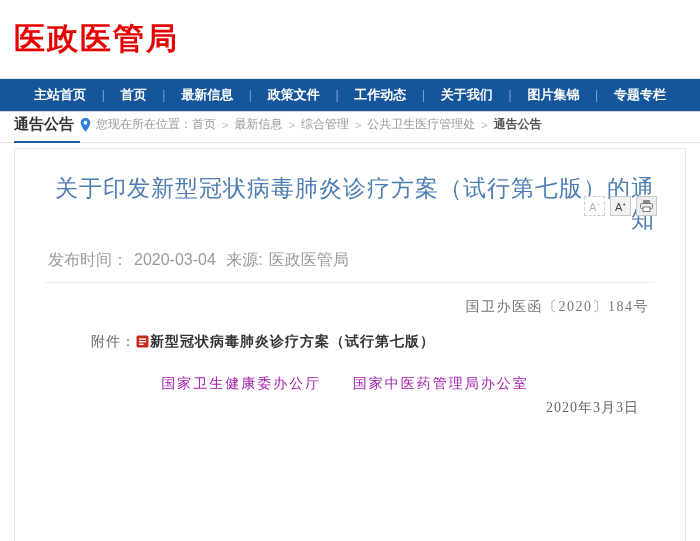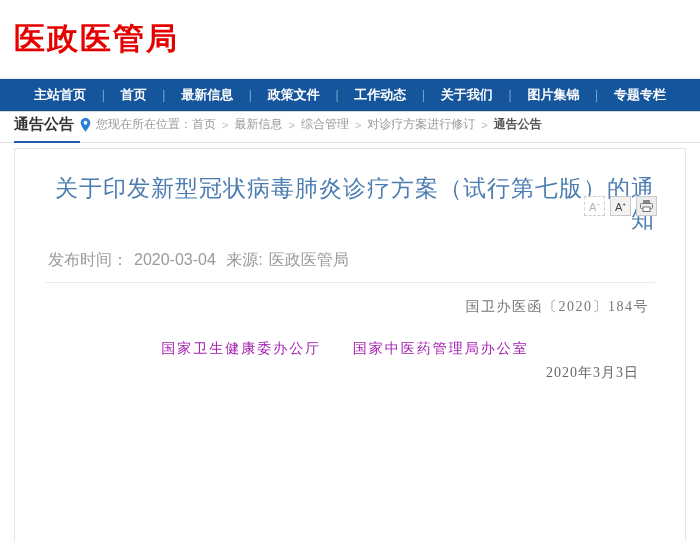--- a/index.html
+++ b/index.html
@@ -96,21 +96,21 @@
     <svg class="pin-icon" viewBox="0 0 12 16">
       <path d="M6 0C2.9 0 .5 2.4.5 5.4c0 3.9 5.5 10.2 5.5 10.2s5.5-6.3 5.5-10.2C11.5 2.4 9.1 0 6 0zm0 7.6a2.2 2.2 0 1 1 0-4.4 2.2 2.2 0 0 1 0 4.4z" fill="#2a7fd4"></path>
     </svg>
     <span>您现在所在位置：</span>
     <span class="crumb-link">首页</span>
     <span class="crumb-sep">&gt;</span>
     <span class="crumb-link">最新信息</span>
     <span class="crumb-sep">&gt;</span>
     <span class="crumb-link">综合管理</span>
     <span class="crumb-sep">&gt;</span>
-    <span class="crumb-link">对诊疗方案进行修订</span>
+    <span class="crumb-link">公共卫生医疗管理处</span>
     <span class="crumb-sep">&gt;</span>
     <span class="crumb-current">通告公告</span>
   </div>
 </div>
 
 <div class="content-box">
 
   <h1 class="article-title">关于印发新型冠状病毒肺炎诊疗方案（试行第七版）的通知</h1>
 
   <div class="article-meta">
@@ -128,20 +128,28 @@
         <rect x="3" y="7" width="7" height="4.5" fill="#fff" stroke="#777" stroke-width="1"></rect>
       </svg>
     </div>
   </div>
 
   <hr class="meta-divider">
 
   <div class="doc-number">国卫办医函〔2020〕184号</div>
 
 
+  <div class="attachment-row">
+    <span>附件：</span><span class="attachment-link"><svg class="attach-icon" viewBox="0 0 13 13">
+          <rect x="0.5" y="0.5" width="12" height="12" rx="1.5" fill="#c5291c"></rect>
+          <rect x="3" y="3.4" width="7" height="1.4" fill="#fff"></rect>
+          <rect x="3" y="6" width="7" height="1.4" fill="#fff"></rect>
+          <rect x="3" y="8.6" width="4.5" height="1.4" fill="#fff"></rect>
+        </svg><span>新型冠状病毒肺炎诊疗方案（试行第七版）</span></span>
+  </div>
 
   <div class="signature-line">
     <span>国家卫生健康委办公厅</span>
     <span class="signature-org2">国家中医药管理局办公室</span>
   </div>
   <div class="signature-date">2020年3月3日</div>
 
 </div>
 
 </body></html>

